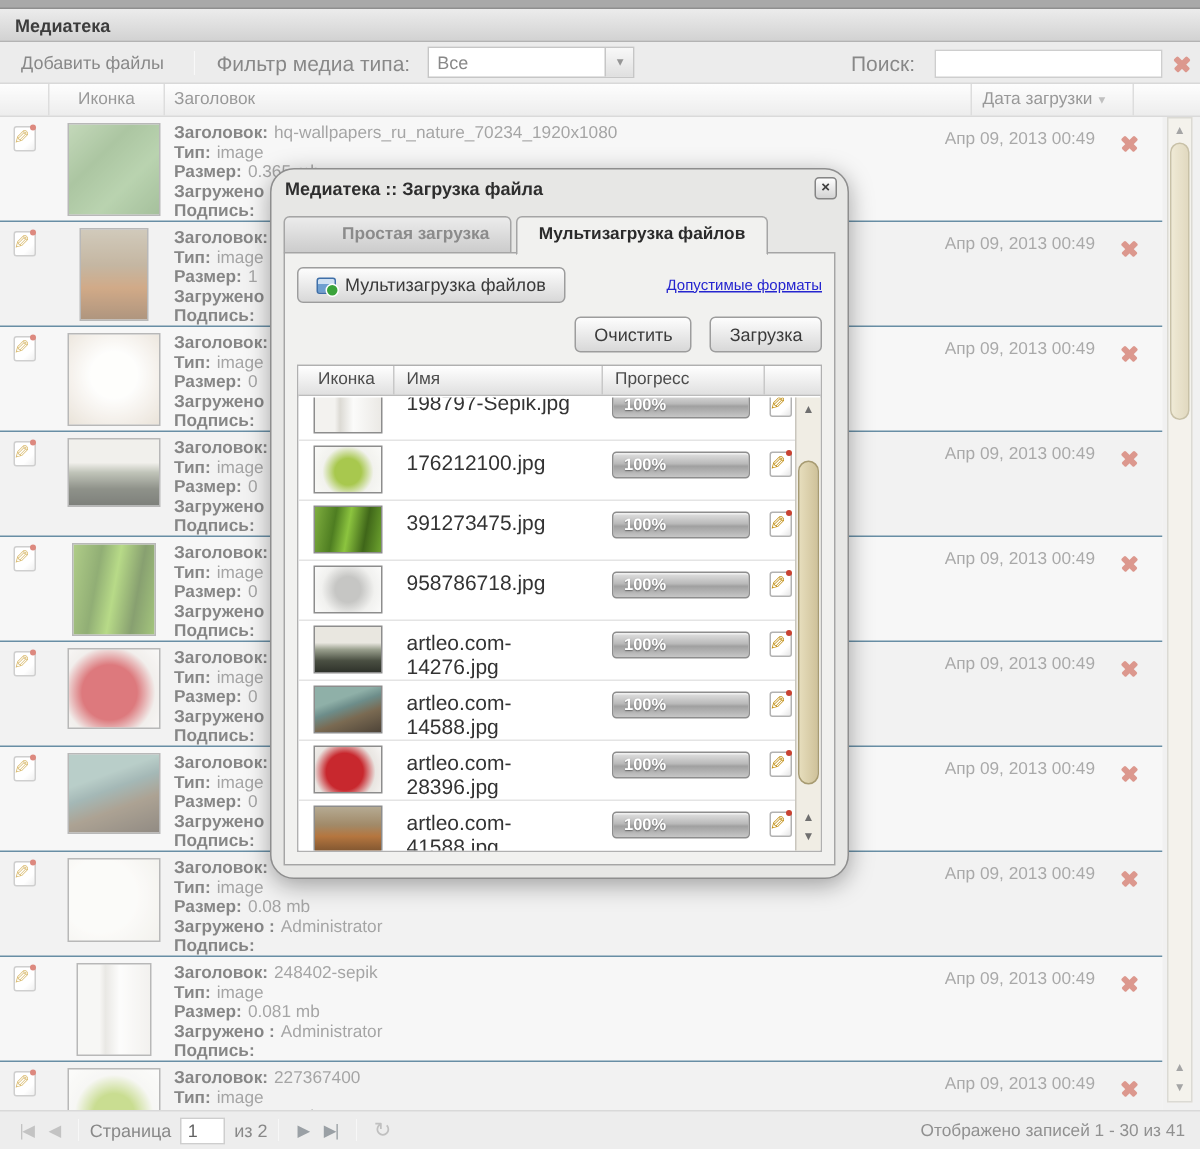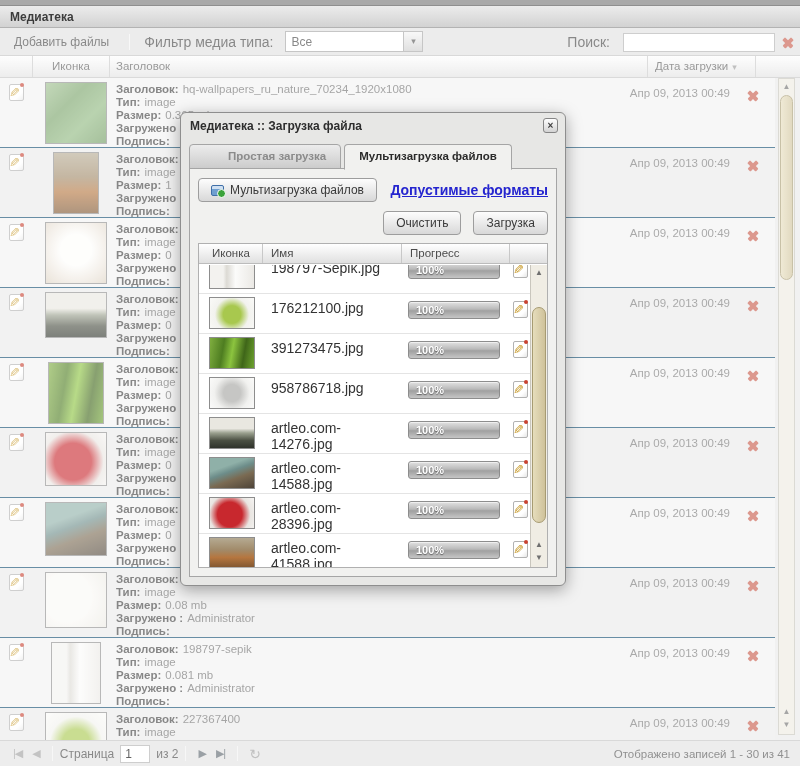--- a/index.html
+++ b/index.html
@@ -90,33 +90,33 @@
   .pg-enabled { color:#5d666e; }
   .pg-sep { width:1px; height:15px; background:#c4c4c4; margin:0 7px; border-right:1px solid #f2f2f2; }
   .page-input { width:30px; height:18px; border:1px solid #b0b0b0; background:#fff; text-align:left; padding-left:4px; font-size:12px; margin:0 6px; font-family:inherit; }
   .pg-refresh { font-size:14px; color:#9a9a9a; margin-left:4px; }
   .pg-status { position:absolute; right:10px; color:#4c4c4c; font-size:11.5px; }
 
   
   .mask { position:absolute; left:0; top:28px; width:800px; height:738px; background:rgba(255,255,255,0.38); z-index:5; pointer-events:none; }
 
   
-  .modal { position:absolute; left:180px; top:112px; width:386px; height:474px; background:#e7e7e5; border:1px solid #8e8e8e; border-radius:6px; box-shadow:0 4px 16px rgba(0,0,0,0.35); z-index:10; }
+  .modal { position:absolute; left:180px; top:112px; width:386px; height:474px; background:#e7e7e5; border:1px solid #8e8e8e; border-radius:16px; box-shadow:0 4px 16px rgba(0,0,0,0.35); z-index:10; }
   .m-title { height:26px; line-height:26px; padding-left:9px; font-weight:bold; font-size:12px; color:#2e2e2e; }
   .m-close { position:absolute; top:5px; right:7px; width:15px; height:15px; border:1px solid #858585; border-radius:3px; background:linear-gradient(180deg,#fefefe,#d3d3d3); text-align:center; line-height:13px; font-size:10px; color:#3f3f3f; font-weight:bold; }
   .m-tabs { position:absolute; top:31px; left:8px; right:8px; height:25px; display:flex; gap:3px; }
   .m-tab { padding:0 14px; line-height:23px; font-weight:bold; font-size:11.5px; border:1px solid #a5a5a5; border-radius:4px 4px 0 0; }
   .tab-inactive { background:linear-gradient(180deg,#ececec,#cccccc); color:#8b8b8b;padding-left:38px; }
   .tab-active { background:#f1f1ef; color:#2b2b2b; border-bottom:1px solid #f1f1ef; position:relative; z-index:2; margin-bottom:-1px; }
   .m-panel { position:absolute; top:55px; left:8px; right:8px; bottom:8px; background:#f1f1ef; border:1px solid #a5a5a5; padding:8px; }
   .p-row1 { height:26px; display:flex; justify-content:space-between; align-items:center; }
   .btn { height:24px; display:inline-flex; align-items:center; gap:6px; padding:0 12px; background:linear-gradient(180deg,#fdfdfd,#d8d8d8); border:1px solid #9d9d9d; border-radius:4px; font-size:12px; color:#3a3a3a; }
   .disk-icon { display:inline-block; width:13px; height:11px; background:linear-gradient(180deg,#cfe0f2 0 3px,#6f9fd0 3px); border:1px solid #3f6fa8; border-radius:2px; position:relative; }
   .disk-icon::after { content:""; position:absolute; right:-3px; bottom:-3px; width:7px; height:7px; background:#3aa33a; border:1px solid #fff; border-radius:50%; }
-  .formats-link { color:#2525cf; font-weight:bold; font-size:14px; text-decoration:underline; }
+  .formats-link { color:#2525cf; font-weight:normal; font-size:10px; text-decoration:underline; }
   .p-row2 { margin-top:8px; display:flex; justify-content:flex-end; gap:12px; }
   .p-list { position:absolute; left:8px; right:8px; top:74px; bottom:8px; border:1px solid #b0b0b0; background:#fff; }
   .l-header { height:20px; background:linear-gradient(180deg,#fff,#e0e0e0); border-bottom:1px solid #bcbcbc; display:flex; font-size:11.5px; color:#4c4c4c; line-height:19px; }
   .lh-icon { width:64px; padding-left:13px; border-right:1px solid #c8c8c8; }
   .lh-name { width:139px; padding-left:8px; border-right:1px solid #c8c8c8; }
   .lh-prog { width:108px; padding-left:8px; border-right:1px solid #c8c8c8; }
   .lh-blank { flex:1; }
   .l-viewport { position:absolute; left:0; right:0; top:21px; bottom:0; overflow:hidden; }
   .l-rows { position:absolute; top:-11px; left:0; right:17px; }
   .file-row { height:40px; display:flex; border-bottom:1px solid #e4e4e4; background:#fff; }
@@ -294,21 +294,21 @@
     <div class="c-del">
         <span class="xcross"></span>
       </div>
   </div>
     <div class="grid-row">
     <div class="c-edit"><span class="note"><span class="tip"></span></span></div>
     <div class="c-thumb">
         <span class="thumb thumb-door"></span>
       </div>
     <div class="c-text">
-      <div class="line"><span class="fl">Заголовок:</span><span class="fv">198797-sepik</span></div>
+      <div class="line"><span class="fl">Заголовок:</span><span class="fv">248402-sepik</span></div>
       <div class="line"><span class="fl">Тип:</span><span class="fv">image</span></div>
       <div class="line"><span class="fl">Размер:</span><span class="fv">0.081 mb</span></div>
       <div class="line"><span class="fl">Загружено :</span><span class="fv">Administrator</span></div>
       <div class="line"><span class="fl">Подпись:</span></div>
     </div>
     <div class="c-date">Апр 09, 2013 00:49</div>
     <div class="c-del">
         <span class="xcross"></span>
       </div>
   </div>

